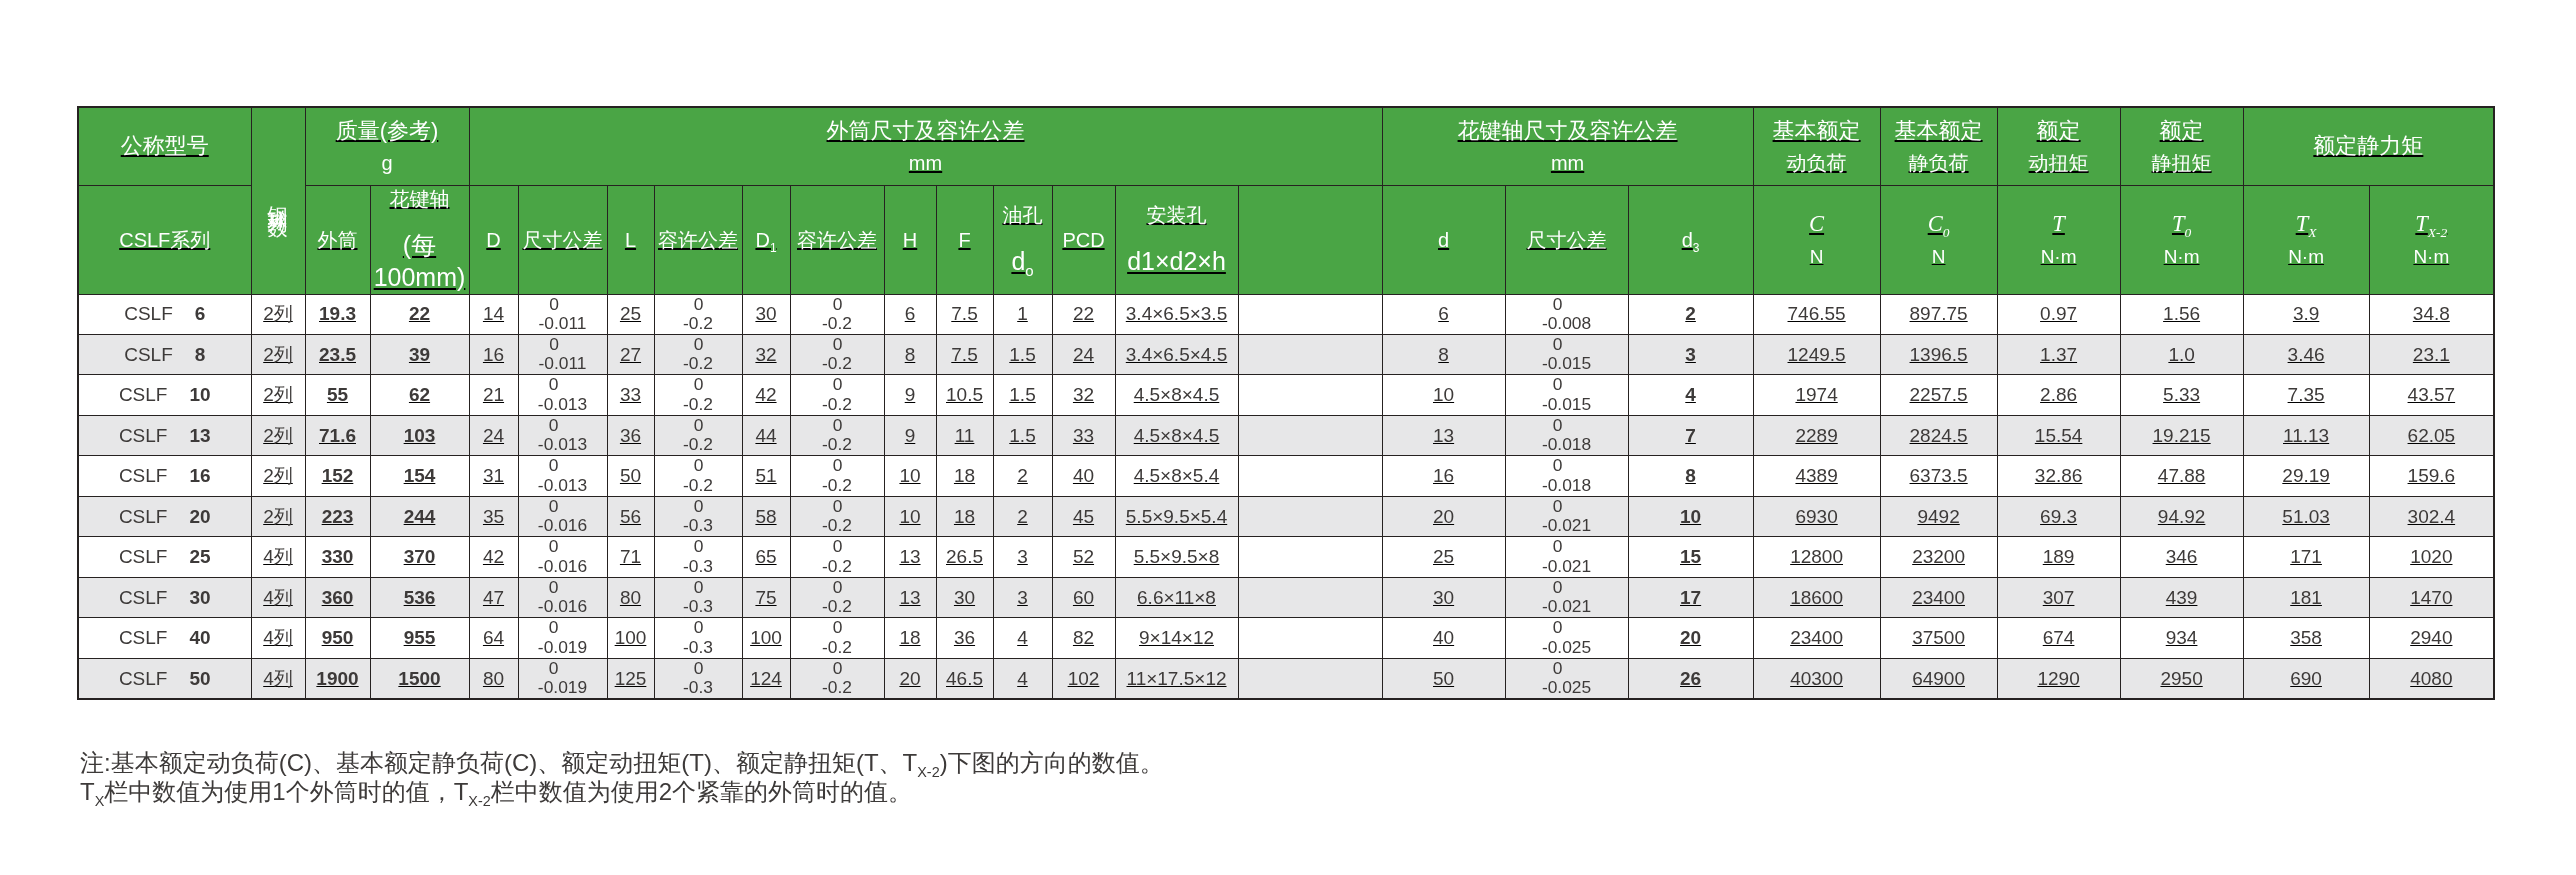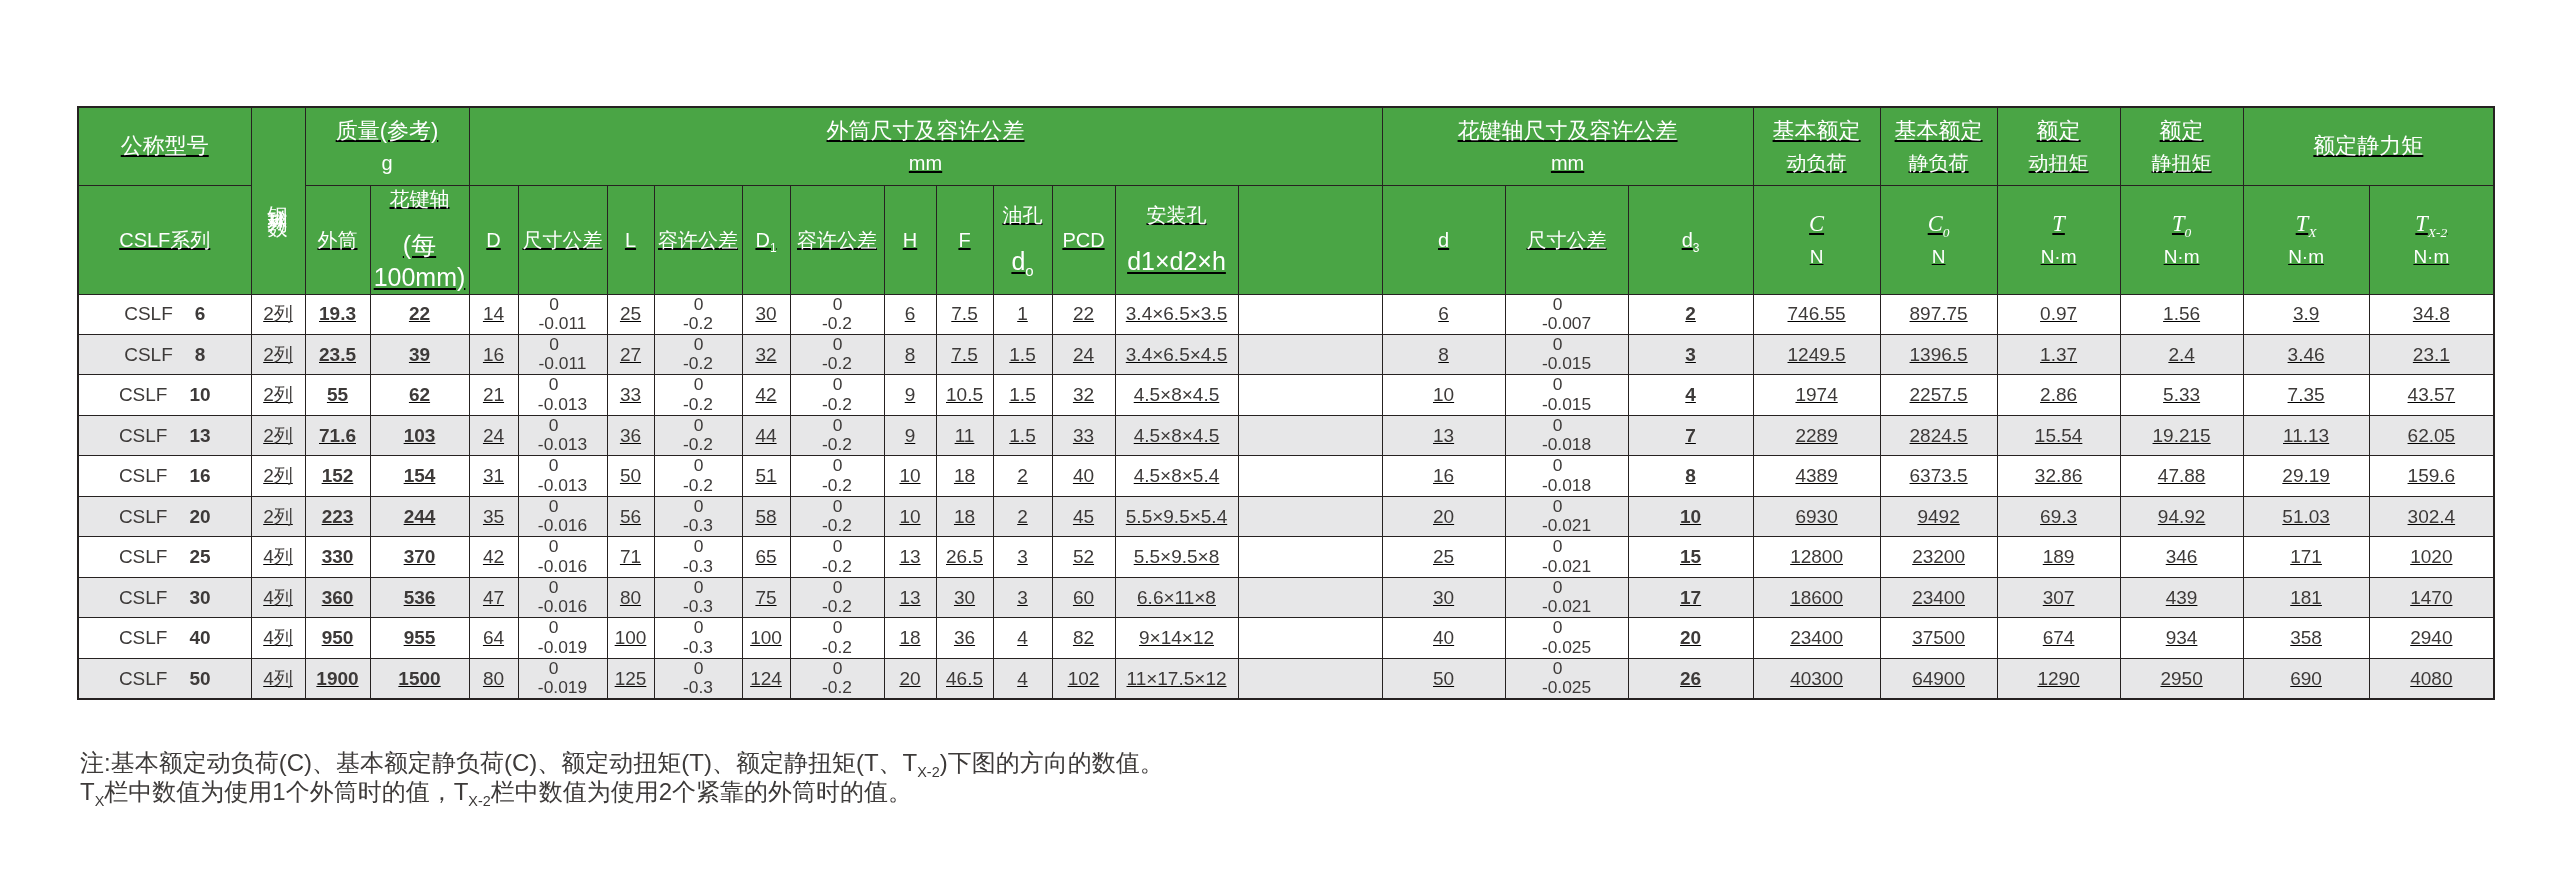--- a/index.html
+++ b/index.html
@@ -135,21 +135,21 @@
             <td><span class="tol"><span class="tt">0</span><span class="tb">-0.2</span></span></td>
             <td>30</td>
             <td><span class="tol"><span class="tt">0</span><span class="tb">-0.2</span></span></td>
             <td>6</td>
             <td>7.5</td>
             <td>1</td>
             <td>22</td>
             <td>3.4×6.5×3.5</td>
             <td></td>
             <td>6</td>
-            <td><span class="tol"><span class="tt">0</span><span class="tb">-0.007</span></span></td>
+            <td><span class="tol"><span class="tt">0</span><span class="tb">-0.008</span></span></td>
             <td class="b">2</td>
             <td>746.55</td>
             <td>897.75</td>
             <td>0.97</td>
             <td>1.56</td>
             <td>3.9</td>
             <td>34.8</td>
           </tr>
           <tr class="stripe">
             <td><span class="mseries">CSLF</span><span class="msize">8</span></td>
@@ -167,21 +167,21 @@
             <td>1.5</td>
             <td>24</td>
             <td>3.4×6.5×4.5</td>
             <td></td>
             <td>8</td>
             <td><span class="tol"><span class="tt">0</span><span class="tb">-0.015</span></span></td>
             <td class="b">3</td>
             <td>1249.5</td>
             <td>1396.5</td>
             <td>1.37</td>
-            <td>2.4</td>
+            <td>1.0</td>
             <td>3.46</td>
             <td>23.1</td>
           </tr>
           <tr>
             <td><span class="mseries">CSLF</span><span class="msize">10</span></td>
             <td>2列</td>
             <td class="b">55</td>
             <td class="b">62</td>
             <td>21</td>
             <td><span class="tol"><span class="tt">0</span><span class="tb">-0.013</span></span></td>

